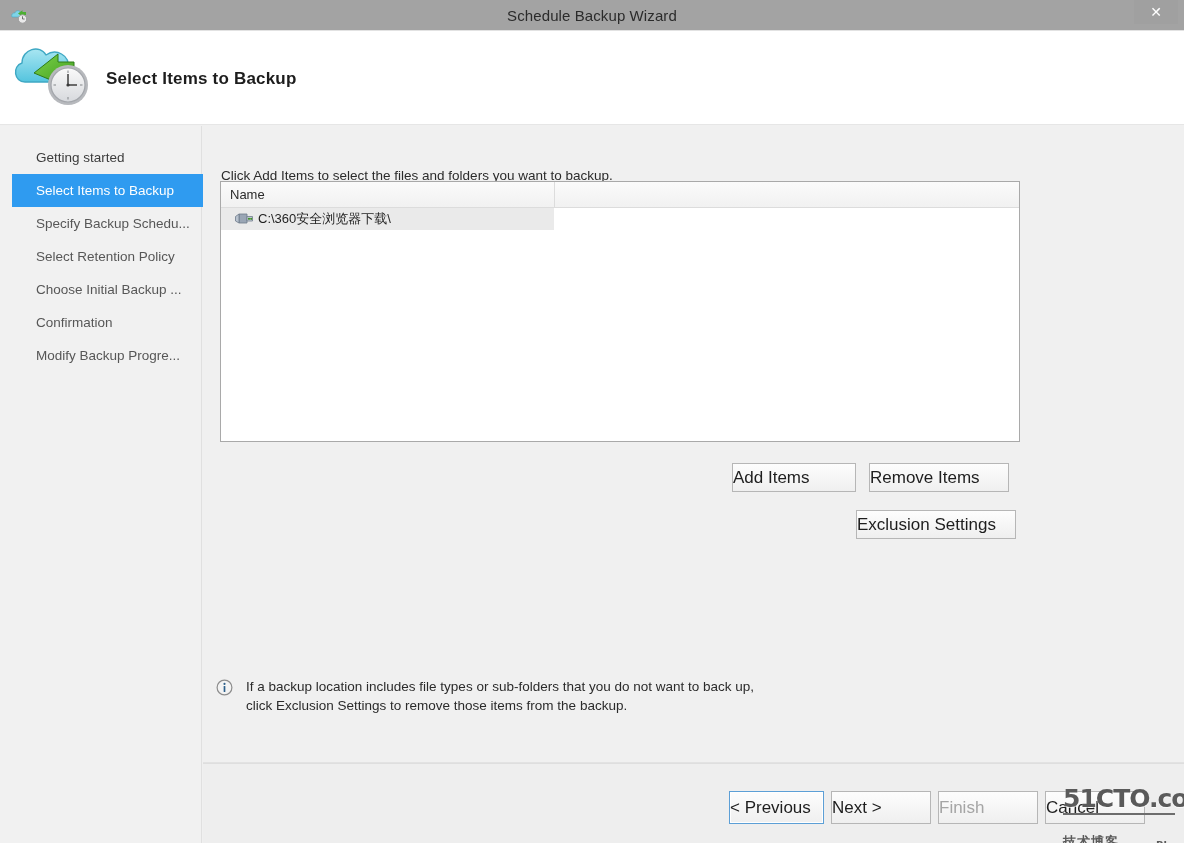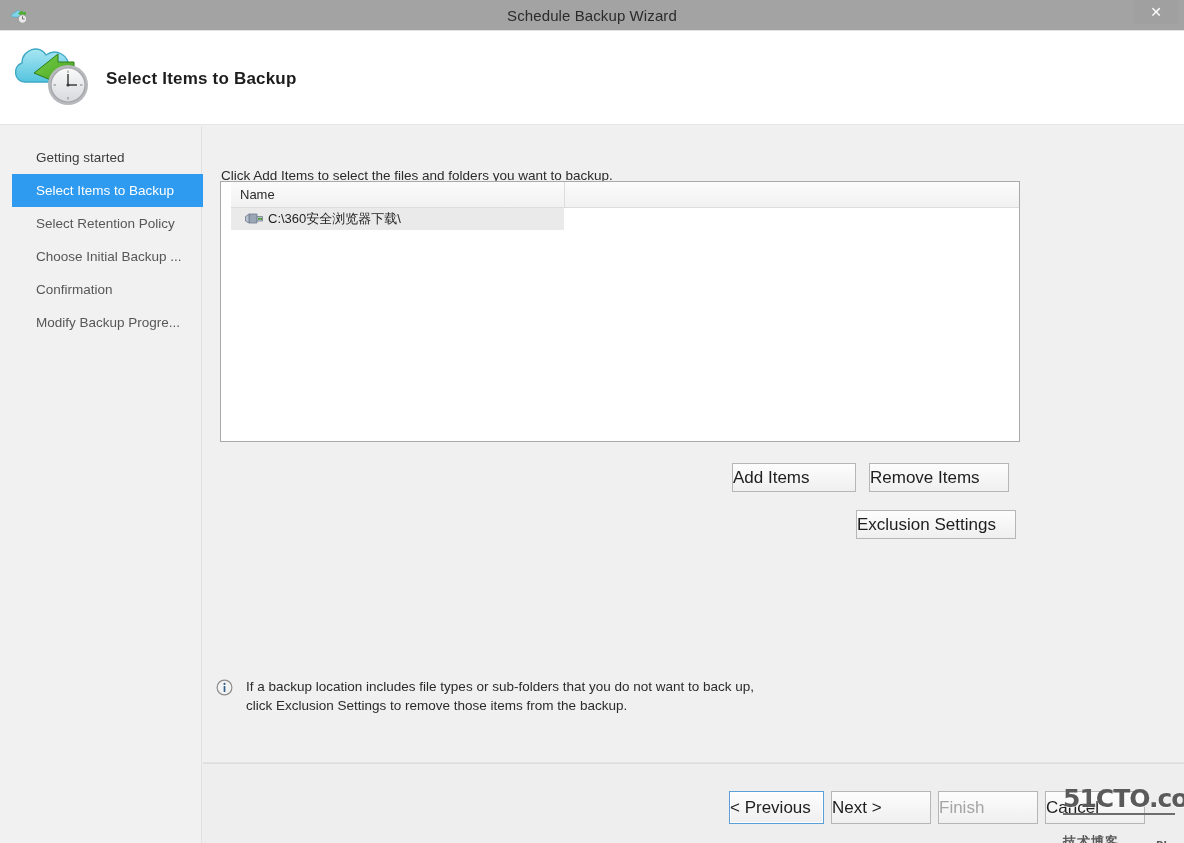--- a/index.html
+++ b/index.html
@@ -123,21 +123,20 @@
   }
 
   
   .listbox {
     position: absolute;
     left: 17px; top: 55px;
     width: 800px; height: 261px;
     background: #ffffff;
     border: 1px solid #a9a9a9;
     box-sizing: border-box;
-    padding-left: 10px;
   }
   .list-header {
     position: relative;
     height: 25px;
     background: linear-gradient(#fbfbfb, #f1f1f1);
     border-bottom: 1px solid #dcdcdc;
   }
   .list-header-cell {
     position: absolute;
     left: 0; top: 0;
@@ -330,20 +329,21 @@
       <line x1="56" y1="50" x2="65" y2="50" stroke="#4a4a4a" stroke-width="1.6"></line>
       <circle cx="56" cy="50" r="1.6" fill="#3a3a3a"></circle>
     </svg>
   </span>
   <div class="header-title">Select Items to Backup</div>
 </div>
 
 <div class="sidebar">
   <div class="nav-item first" style="margin-top:15px;">Getting started</div>
   <div class="nav-item active">Select Items to Backup</div>
+  <div class="nav-item">Specify Backup Schedu...</div>
   <div class="nav-item">Select Retention Policy</div>
   <div class="nav-item">Choose Initial Backup ...</div>
   <div class="nav-item">Confirmation</div>
   <div class="nav-item">Modify Backup Progre...</div>
 </div>
 
 <div class="content">
 
   <div class="instruction">Click Add Items to select the files and folders you want to backup.</div>
 

